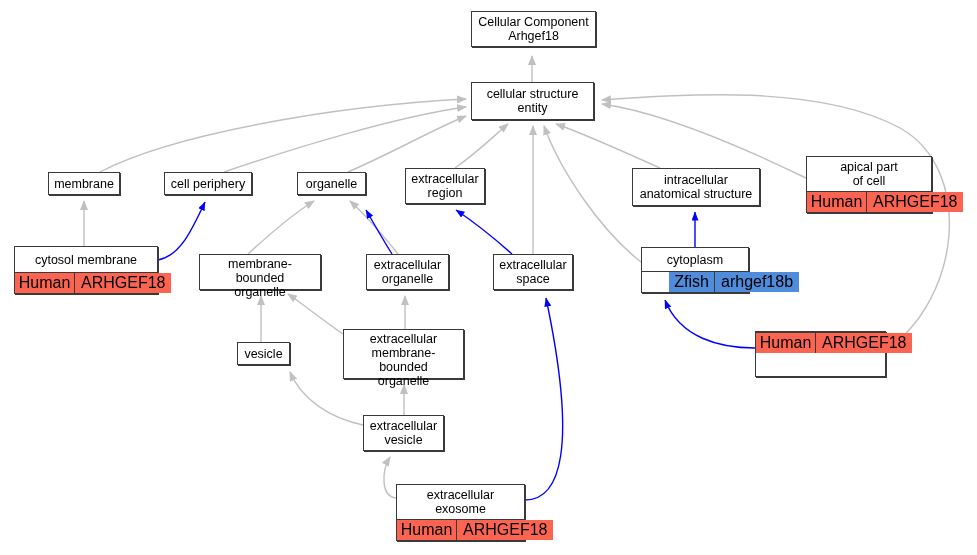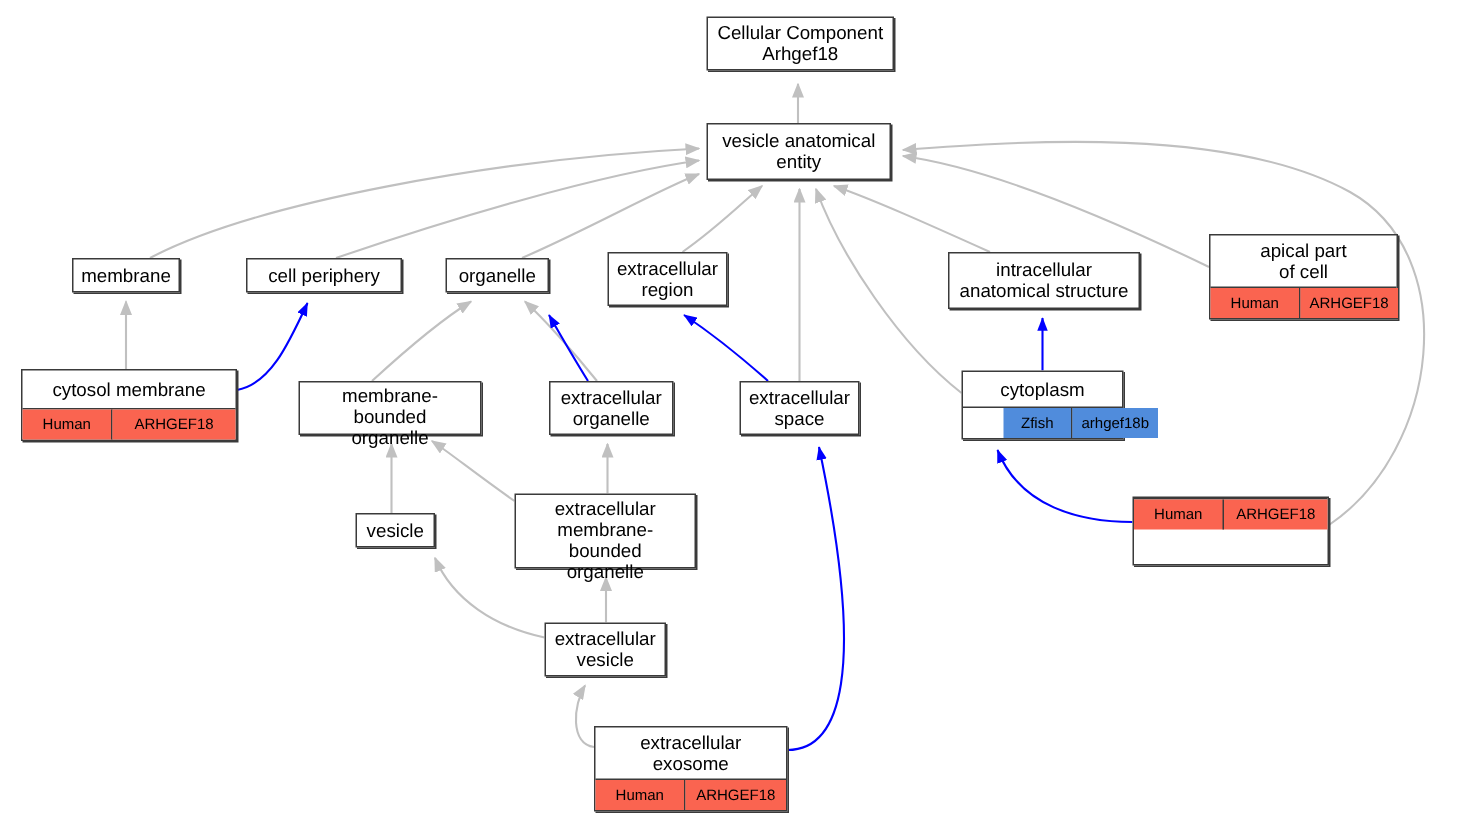--- a/index.html
+++ b/index.html
@@ -8,21 +8,21 @@
   #canvas{position:absolute;left:0;top:0;width:977px;height:555px;}
   svg.edges{position:absolute;left:0;top:0;width:977px;height:555px;pointer-events:none;}
   .node{position:absolute;box-sizing:border-box;border:1px solid #3a3a3a;
         background:#ffffff;display:flex;flex-direction:column;
         box-shadow:1px 1px 0 0 #3a3a3a;}
   .node .title{flex:1;display:flex;align-items:center;justify-content:center;
         text-align:center;font-size:12.5px;color:#000;line-height:14px;
         padding:2px 5px;box-sizing:border-box;white-space:pre-line;}
   .badges{display:flex;border-top:1px solid #3a3a3a;height:20px;}
   .badge{flex:0 0 auto;display:flex;align-items:center;justify-content:center;
-        font-size:10px;color:#000;box-sizing:border-box;padding:0 6px;}
+        font-size:16px;color:#000;box-sizing:border-box;padding:0 6px;}
   .badge.sp{border-right:1px solid #3a3a3a;}
   .badge.human,.badge.hgene{background:#fa6450;}
   .badge.zfish,.badge.zgene{background:#508cdc;}
 </style>
 </head>
 <body>
 
 <div id="canvas">
 
   <svg class="edges" viewBox="0 0 977 555">
@@ -87,27 +87,27 @@
       <path d="M525,500 C560,500 578,450 546,298" stroke="#0000ff" marker-end="url(#ah-blue)"></path>
     </g>
   </svg>
 
   <div id="nodes">
       <div class="node" style="left: 471px; top: 11px; width: 125px; height: 36px;">
         <div class="title">Cellular Component
 Arhgef18</div>
       </div>
       <div class="node" style="left: 471px; top: 82px; width: 123px; height: 38px;">
-        <div class="title">vesicle anatomical
+        <div class="title">cellular structure
 entity</div>
       </div>
       <div class="node" style="left: 48px; top: 172px; width: 72px; height: 23px;">
         <div class="title">membrane</div>
       </div>
-      <div class="node" style="left: 164px; top: 172px; width: 104px; height: 23px;">
+      <div class="node" style="left: 164px; top: 172px; width: 88px; height: 23px;">
         <div class="title">cell periphery</div>
       </div>
       <div class="node" style="left: 297px; top: 172px; width: 69px; height: 23px;">
         <div class="title">organelle</div>
       </div>
       <div class="node" style="left: 405px; top: 168px; width: 80px; height: 36px;">
         <div class="title">extracellular
 region</div>
       </div>
       <div class="node" style="left: 632px; top: 168px; width: 128px; height: 38px;">

